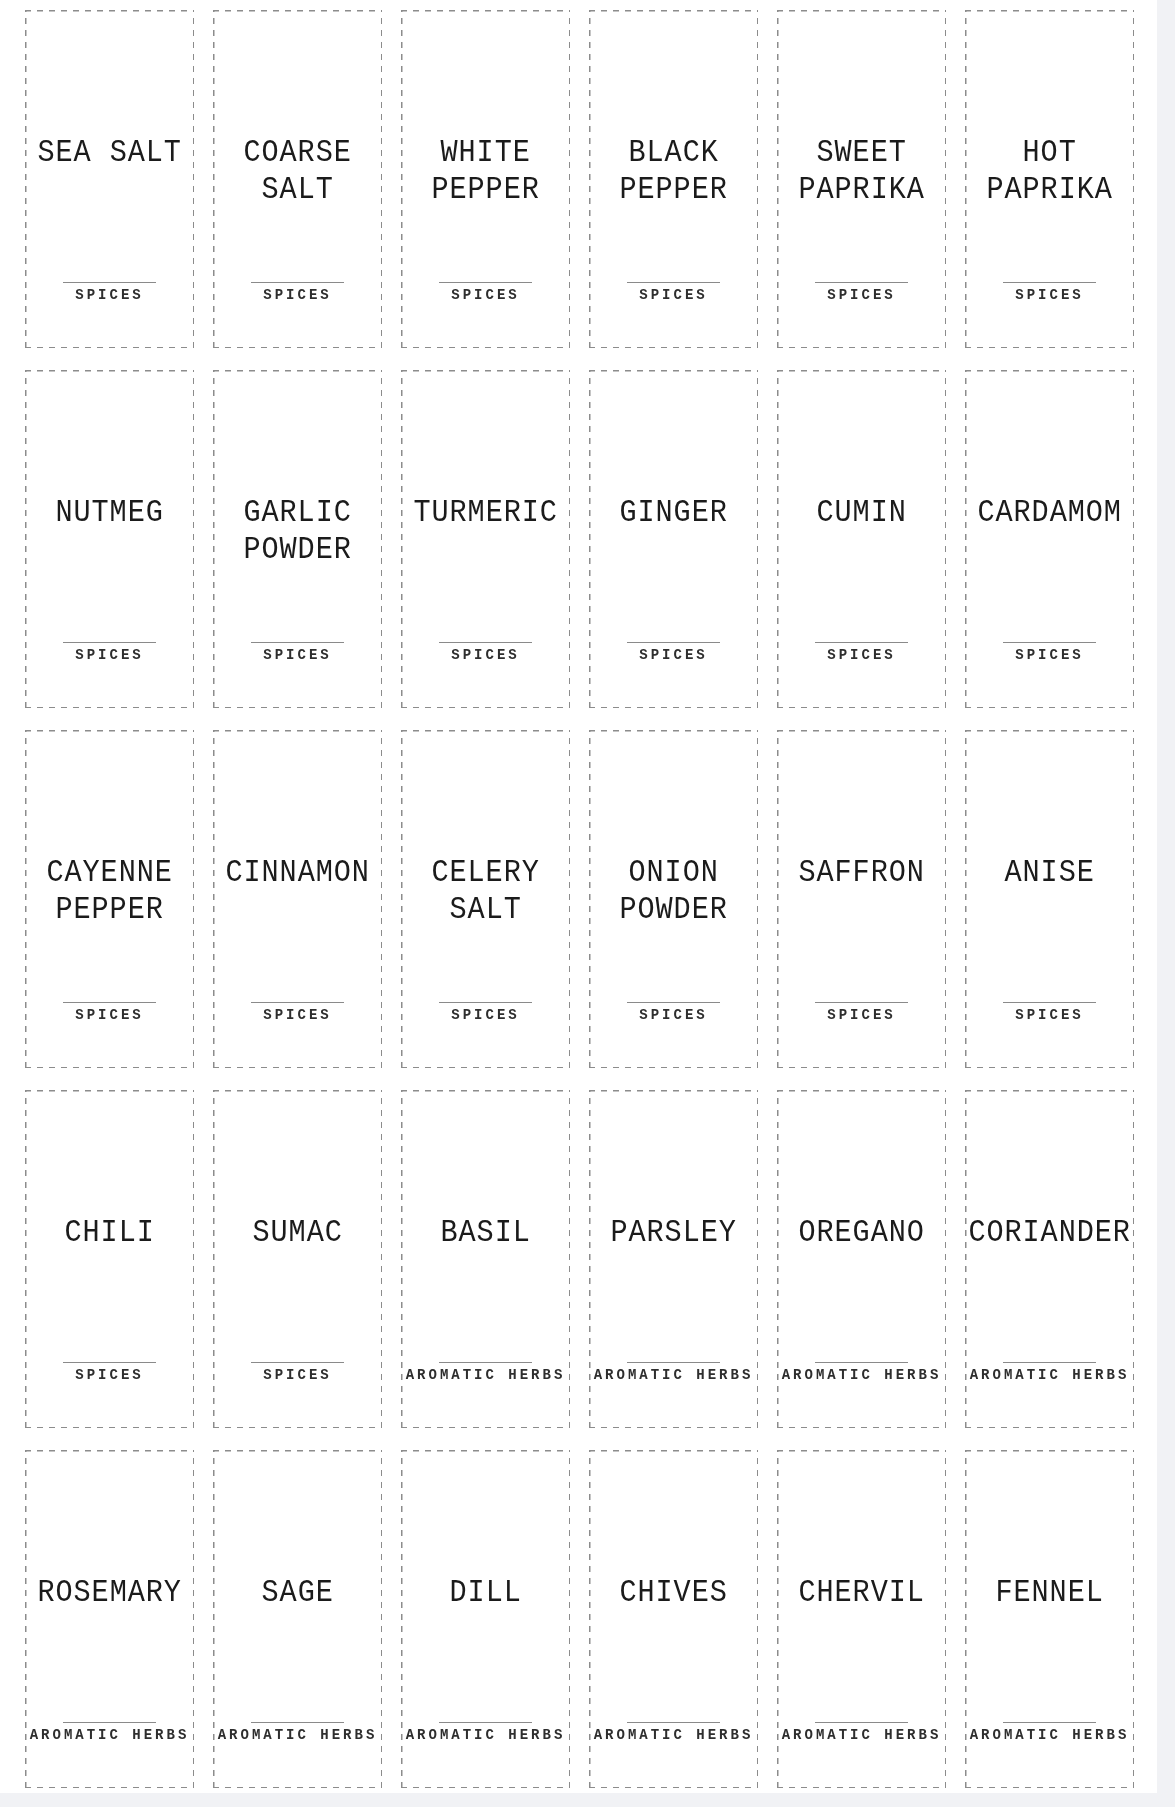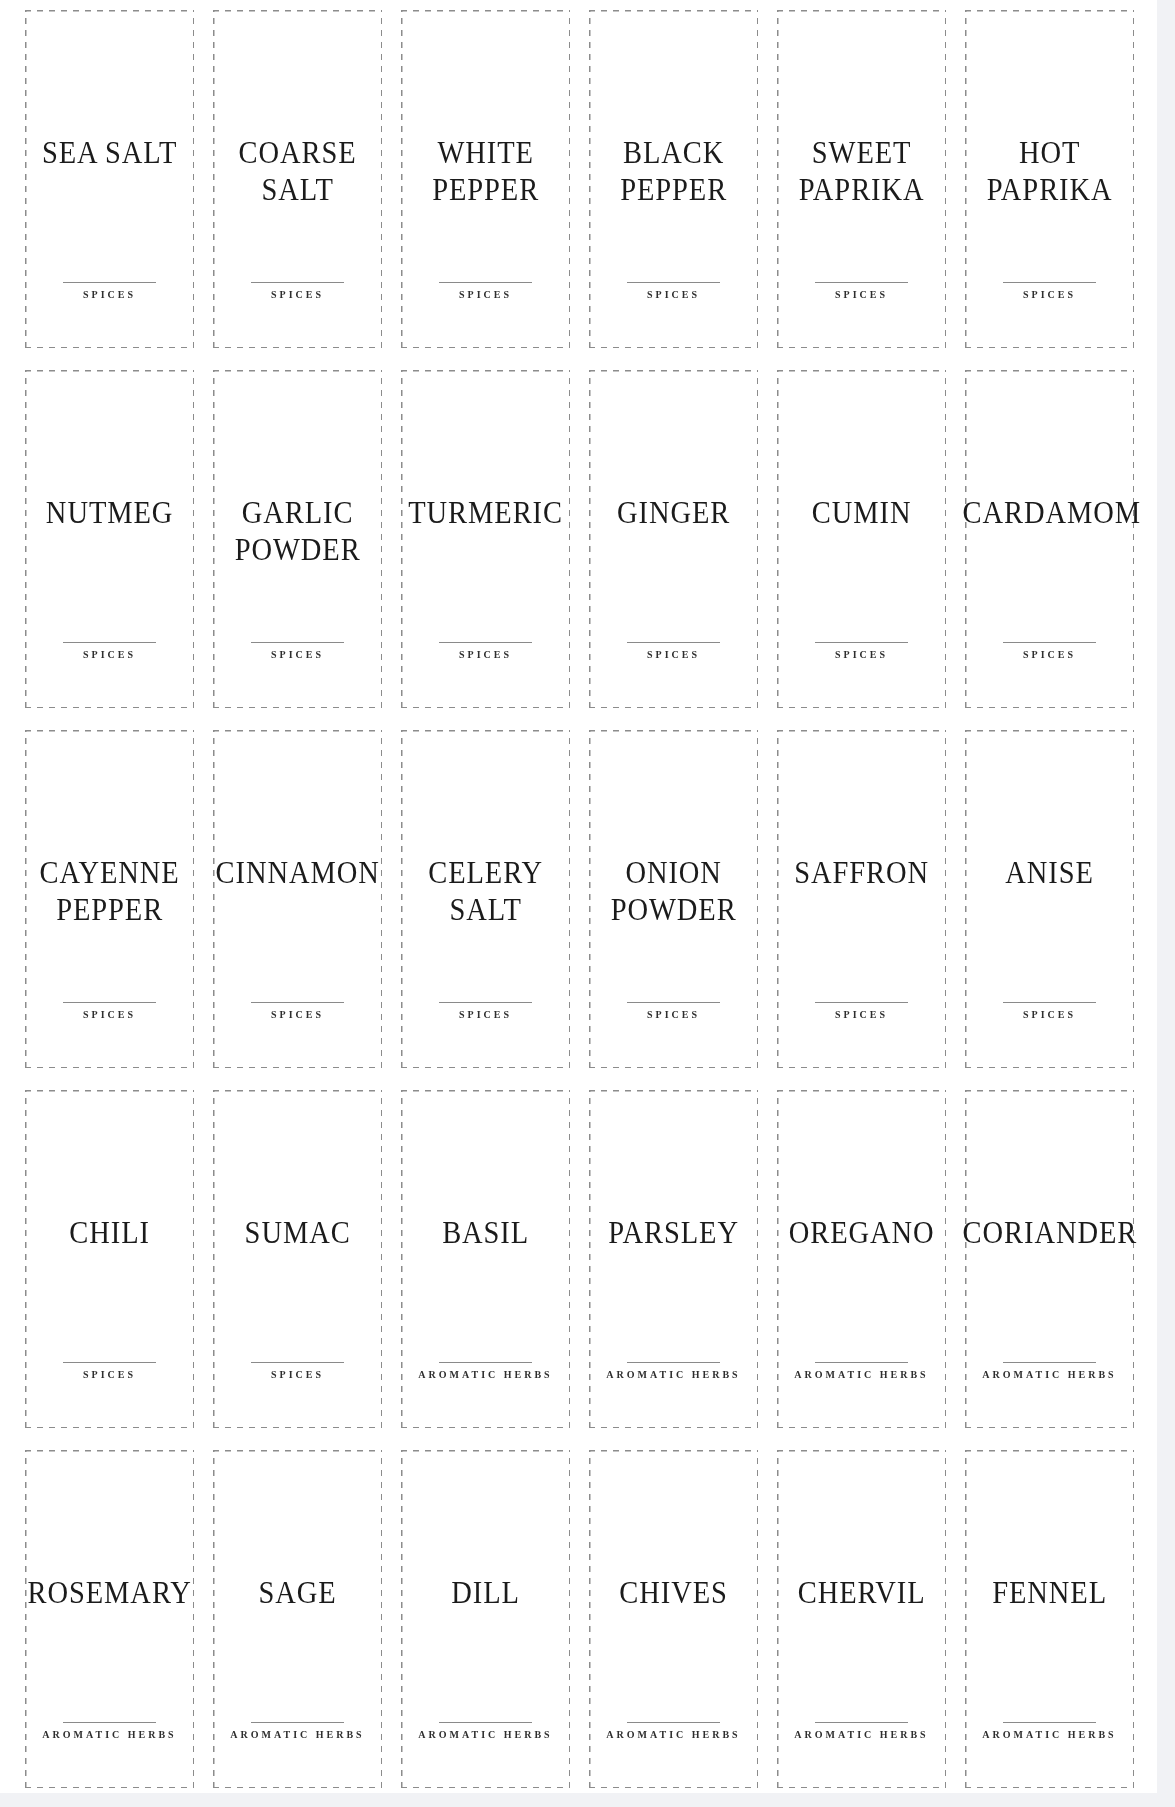--- a/index.html
+++ b/index.html
@@ -11,20 +11,21 @@
     font-family: "Liberation Serif", "DejaVu Serif", serif;
     overflow: hidden;
   }
   .sheet {
     position: absolute;
     top: 0;
     left: 0;
     width: 1157px;
     height: 1793px;
     background: var(--sheet-bg, #ffffff);
+    font-family: Liberation Mono, monospace;
   }
   .grid {
     position: absolute;
     top: 10px;
     left: 25px;
     display: grid;
     grid-template-columns: repeat(6, 169px);
     grid-auto-rows: 338px;
     column-gap: 19px;
     row-gap: 22px;
@@ -66,21 +67,21 @@
     text-align: center;
   }
   .rule {
     width: 93px;
     height: 1px;
     margin: 0 auto;
     background: var(--rule-color, #8a8a8a);
   }
   .category {
     margin-top: 6px;
-    font-size: 10px;
+    font-size: 14px;
     line-height: 12px;
     font-weight: 700;
     letter-spacing: 3px;
     color: var(--category-color, #2e2e2e);
   }
 </style>
 </head>
 <body style="background: rgb(241, 242, 245);">
 
 <div class="sheet">

